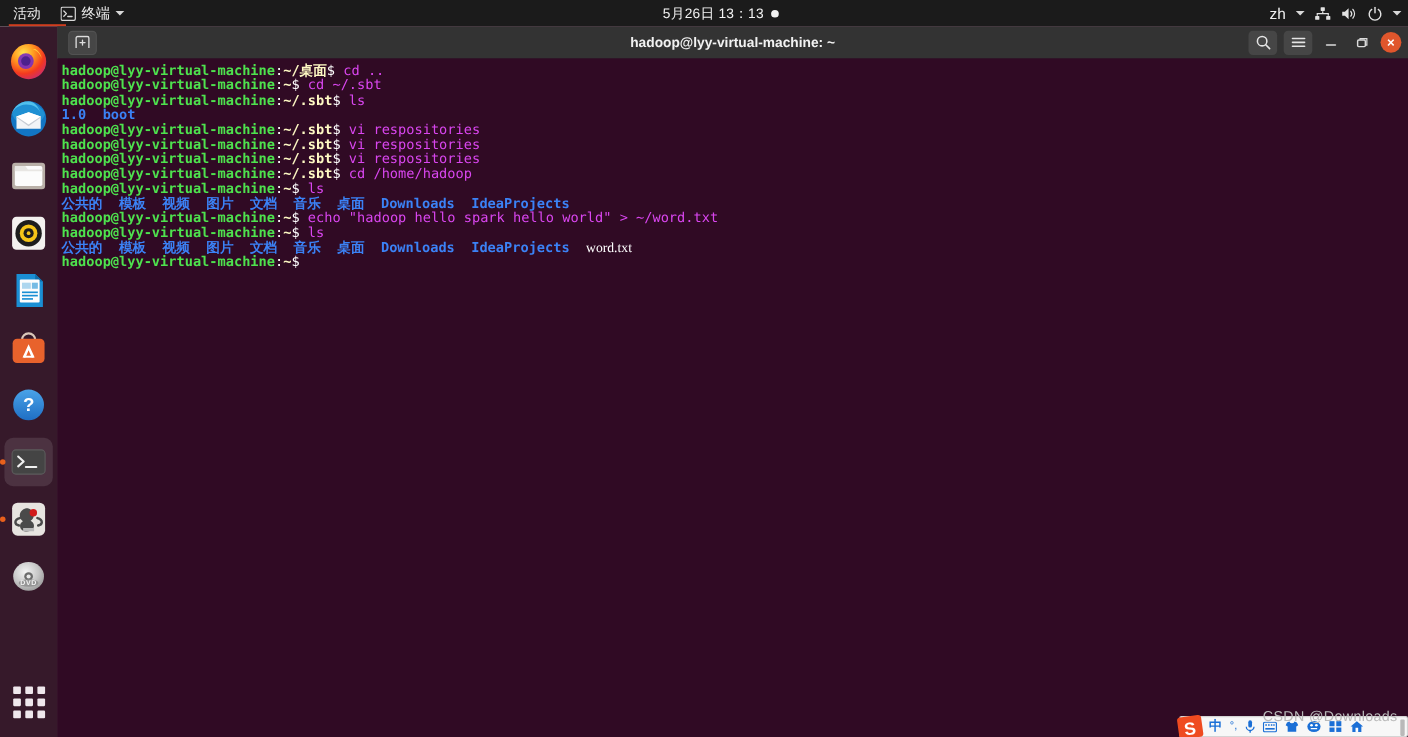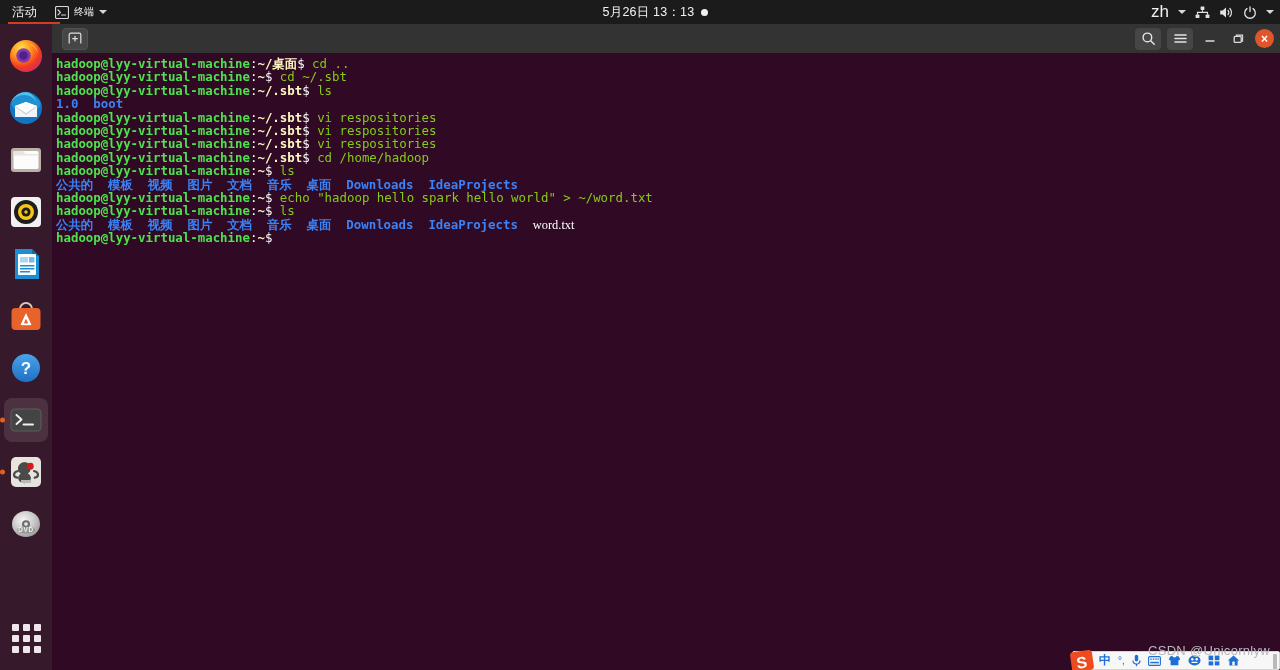--- a/index.html
+++ b/index.html
@@ -19,38 +19,38 @@
     font-size: 12.5px;
   }
   .topbar-left { display: flex; align-items: center; height: 24px; }
   .tb-activities {
     padding: 0 10px 0 12px; height: 24px; line-height: 24px;
     font-size: 12.5px; color: #ededed;
   }
   .tb-app { display: flex; align-items: center; gap: 5px; padding: 0 8px; height: 24px; }
   .tb-app-ico { width: 14px; height: 13px; position: relative; display: inline-block; }
   .tb-app-ico svg { display: block; }
-  .tb-app-name { font-size: 10px; color: #f0f0f0; }
+  .tb-app-name { font-size: 13px; color: #f0f0f0; }
   .caret-d {
     width: 0; height: 0; border-left: 4px solid transparent; border-right: 4px solid transparent;
     border-top: 4.5px solid #d8d8d8; display: inline-block;
   }
   .topbar-center {
     position: absolute; left: 0; right: 0; top: 0; height: 24px;
     display: flex; align-items: center; justify-content: center; gap: 7px;
     pointer-events: none;
     margin-left: 31px;
   }
   .tb-clock { font-size: 12.5px; color: #f2f2f2; letter-spacing: .2px; }
   .tb-dot { width: 7px; height: 7px; border-radius: 50%; background: #f2f2f2; display: inline-block; }
   .topbar-right {
     position: absolute; right: 6px; top: 0; height: 24px;
     display: flex; align-items: center; gap: 9px;
   }
-  .tb-lang { font-size: 17px; color: #f0f0f0; }
+  .tb-lang { font-size: 14px; color: #f0f0f0; }
   .tb-ico { display: flex; align-items: center; }
   .activities-underline {
     position: absolute; left: 8px; top: 22px; width: 52px; height: 2px; background: #cf3e1f;
   }
 
   
   .dock {
     position: absolute; left: 0; top: 24px; width: 52px; height: 646px;
     background: #2c0a1d; background: rgba(46,16,33,0.96);
     display: flex; flex-direction: column; align-items: center;
@@ -119,21 +119,21 @@
     flex: 1 1 auto; background: #300a24; padding: 4px 0 0 4px;
     font-family: "DejaVu Sans Mono", "Liberation Mono", monospace;
     font-size: 12.4px; line-height: 13.4px;
     overflow: hidden;
     white-space: pre;
   }
   .ln { height: 13.4px; white-space: pre; }
   .c-user { color: #4ee24e; font-weight: bold; margin-top: 37px; }
   .c-punc { color: #ffffff; }
   .c-path { color: #fef9c3; font-weight: bold; }
-  .c-cmd  { color: #84cc16; }
+  .c-cmd  { color: #d946ef; }
   .c-dir  { color: #3b82f6; font-weight: bold; }
   .c-file { color: #ffffff; font-family: Liberation Serif, serif; }
 
   
   .ime-bar {
     position: absolute; left: 1072px; top: 651px; width: 208px; height: 19px;
     background: #f7f7f7; border: 1px solid #d4d4d4; border-radius: 2px;
     display: flex; align-items: center; gap: 7px; padding-left: 26px;
   }
   .ime-logo {
@@ -347,20 +347,21 @@
 
     <div class="term-header">
       <div class="newtab-btn">
         <svg width="14" height="13" viewBox="0 0 14 13">
           <path d="M1.2 11.6 V2.6 a1.4 1.4 0 0 1 1.4-1.4 h8.8 a1.4 1.4 0 0 1 1.4 1.4 v9" fill="none" stroke="#dedede" stroke-width="1.2"></path>
           <line x1="7" y1="4.4" x2="7" y2="9" stroke="#dedede" stroke-width="1.2" stroke-linecap="round"></line>
           <line x1="4.7" y1="6.7" x2="9.3" y2="6.7" stroke="#dedede" stroke-width="1.2" stroke-linecap="round"></line>
         </svg>
       </div>
 
+      <div class="term-title">hadoop@lyy-virtual-machine: ~</div>
 
       <div class="hdr-right">
         <div class="hdr-btn">
           <svg width="15" height="15" viewBox="0 0 15 15">
             <circle cx="6.4" cy="6.4" r="4.3" fill="none" stroke="#e4e4e4" stroke-width="1.4"></circle>
             <line x1="9.7" y1="9.7" x2="13.2" y2="13.2" stroke="#e4e4e4" stroke-width="1.5" stroke-linecap="round"></line>
           </svg>
         </div>
         <div class="hdr-btn">
           <svg width="15" height="13" viewBox="0 0 15 13">
@@ -434,15 +435,15 @@
     </span>
     <span class="ime-ico">
       <svg width="13" height="11" viewBox="0 0 13 11">
         <path d="M6.5 0.6 L12.2 5.4 H10.6 V10.4 H2.4 V5.4 H0.8 Z" fill="#1b6fd6"></path>
         <rect x="5.3" y="6.6" width="2.4" height="3.8" fill="#ffffff"></rect>
       </svg>
     </span>
     <span class="ime-handle"></span>
   </div>
 
-  <div class="watermark">CSDN @Unicornlyw</div>
+  <div class="watermark">CSDN @Downloads</div>
 
 </div>
 
 </body></html>

